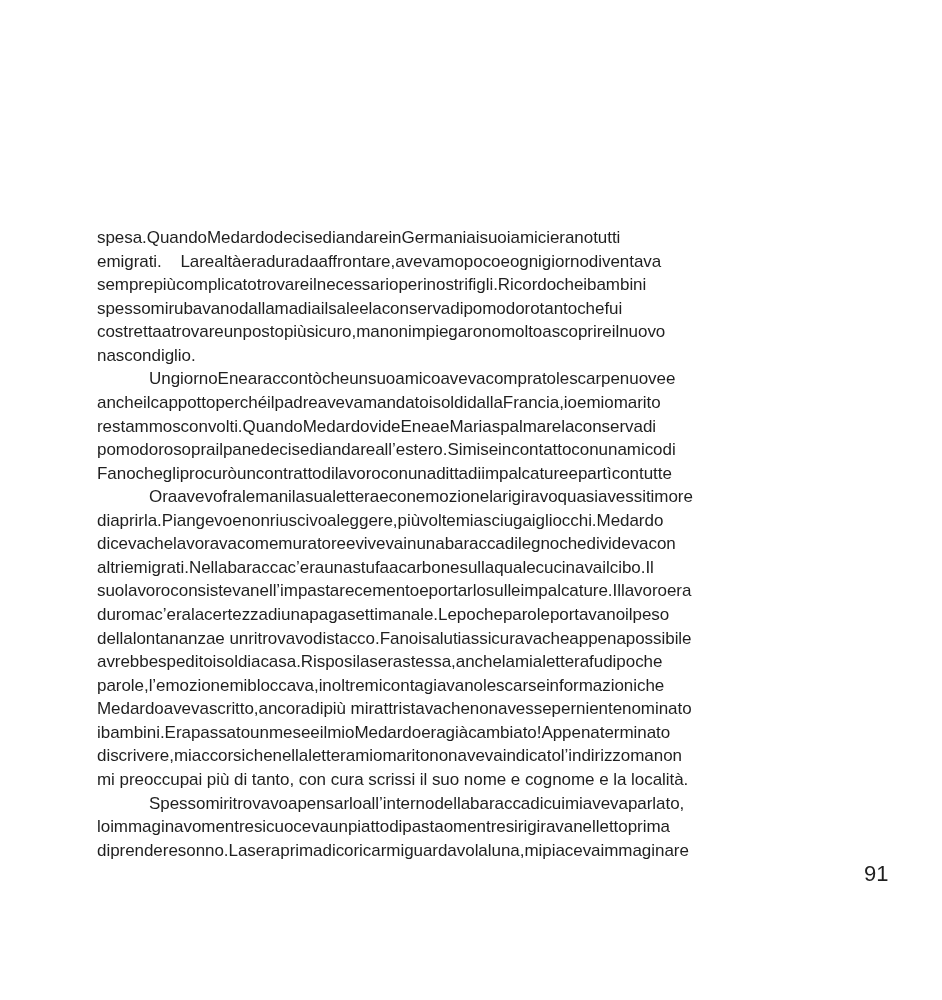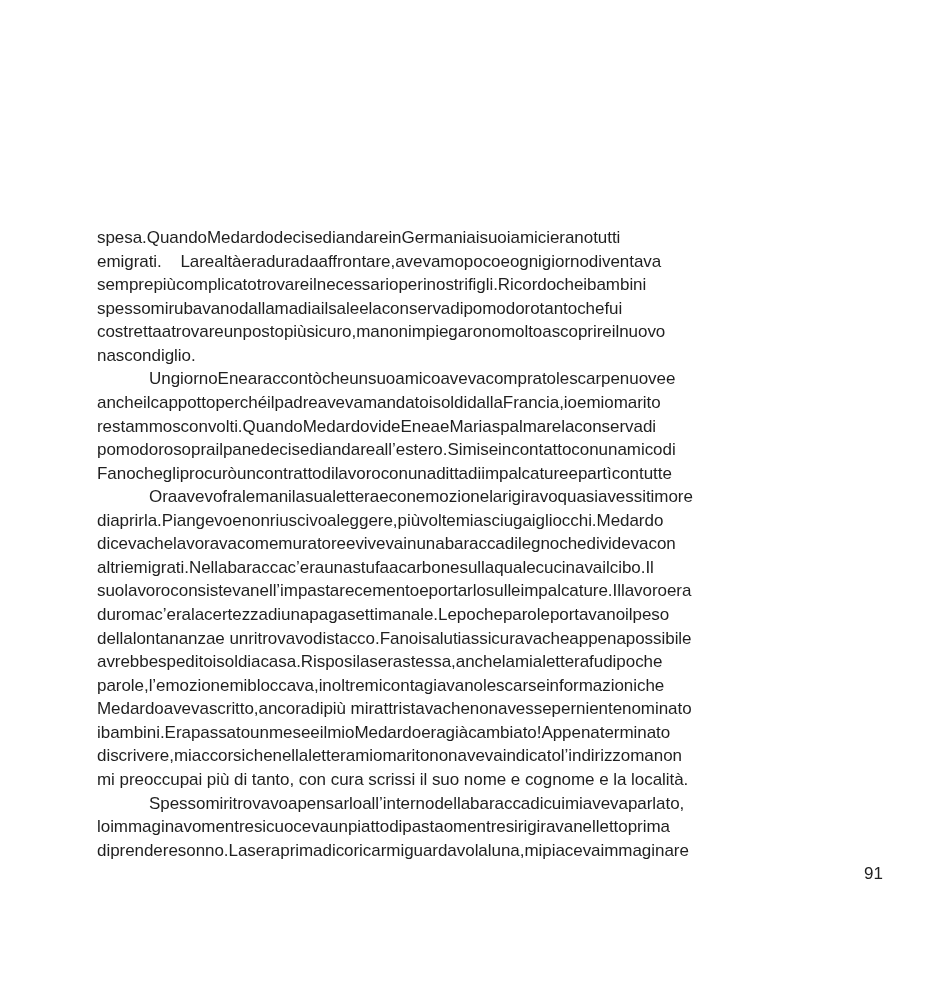--- a/index.html
+++ b/index.html
@@ -42,21 +42,21 @@
   .line.indent {
     padding-left: 52px;
   }
   .line.plain {
     white-space: pre;
   }
   .page-number {
     position: absolute;
     left: 864px;
     top: 862px;
-    font-size: 17px;
+    font-size: 22px;
     line-height: 23.57px;
   }
 </style>
 </head>
 <body>
 
 <div class="page">
   <div class="text-block">
       <div class="paragraph">
         <div class="line justify">

